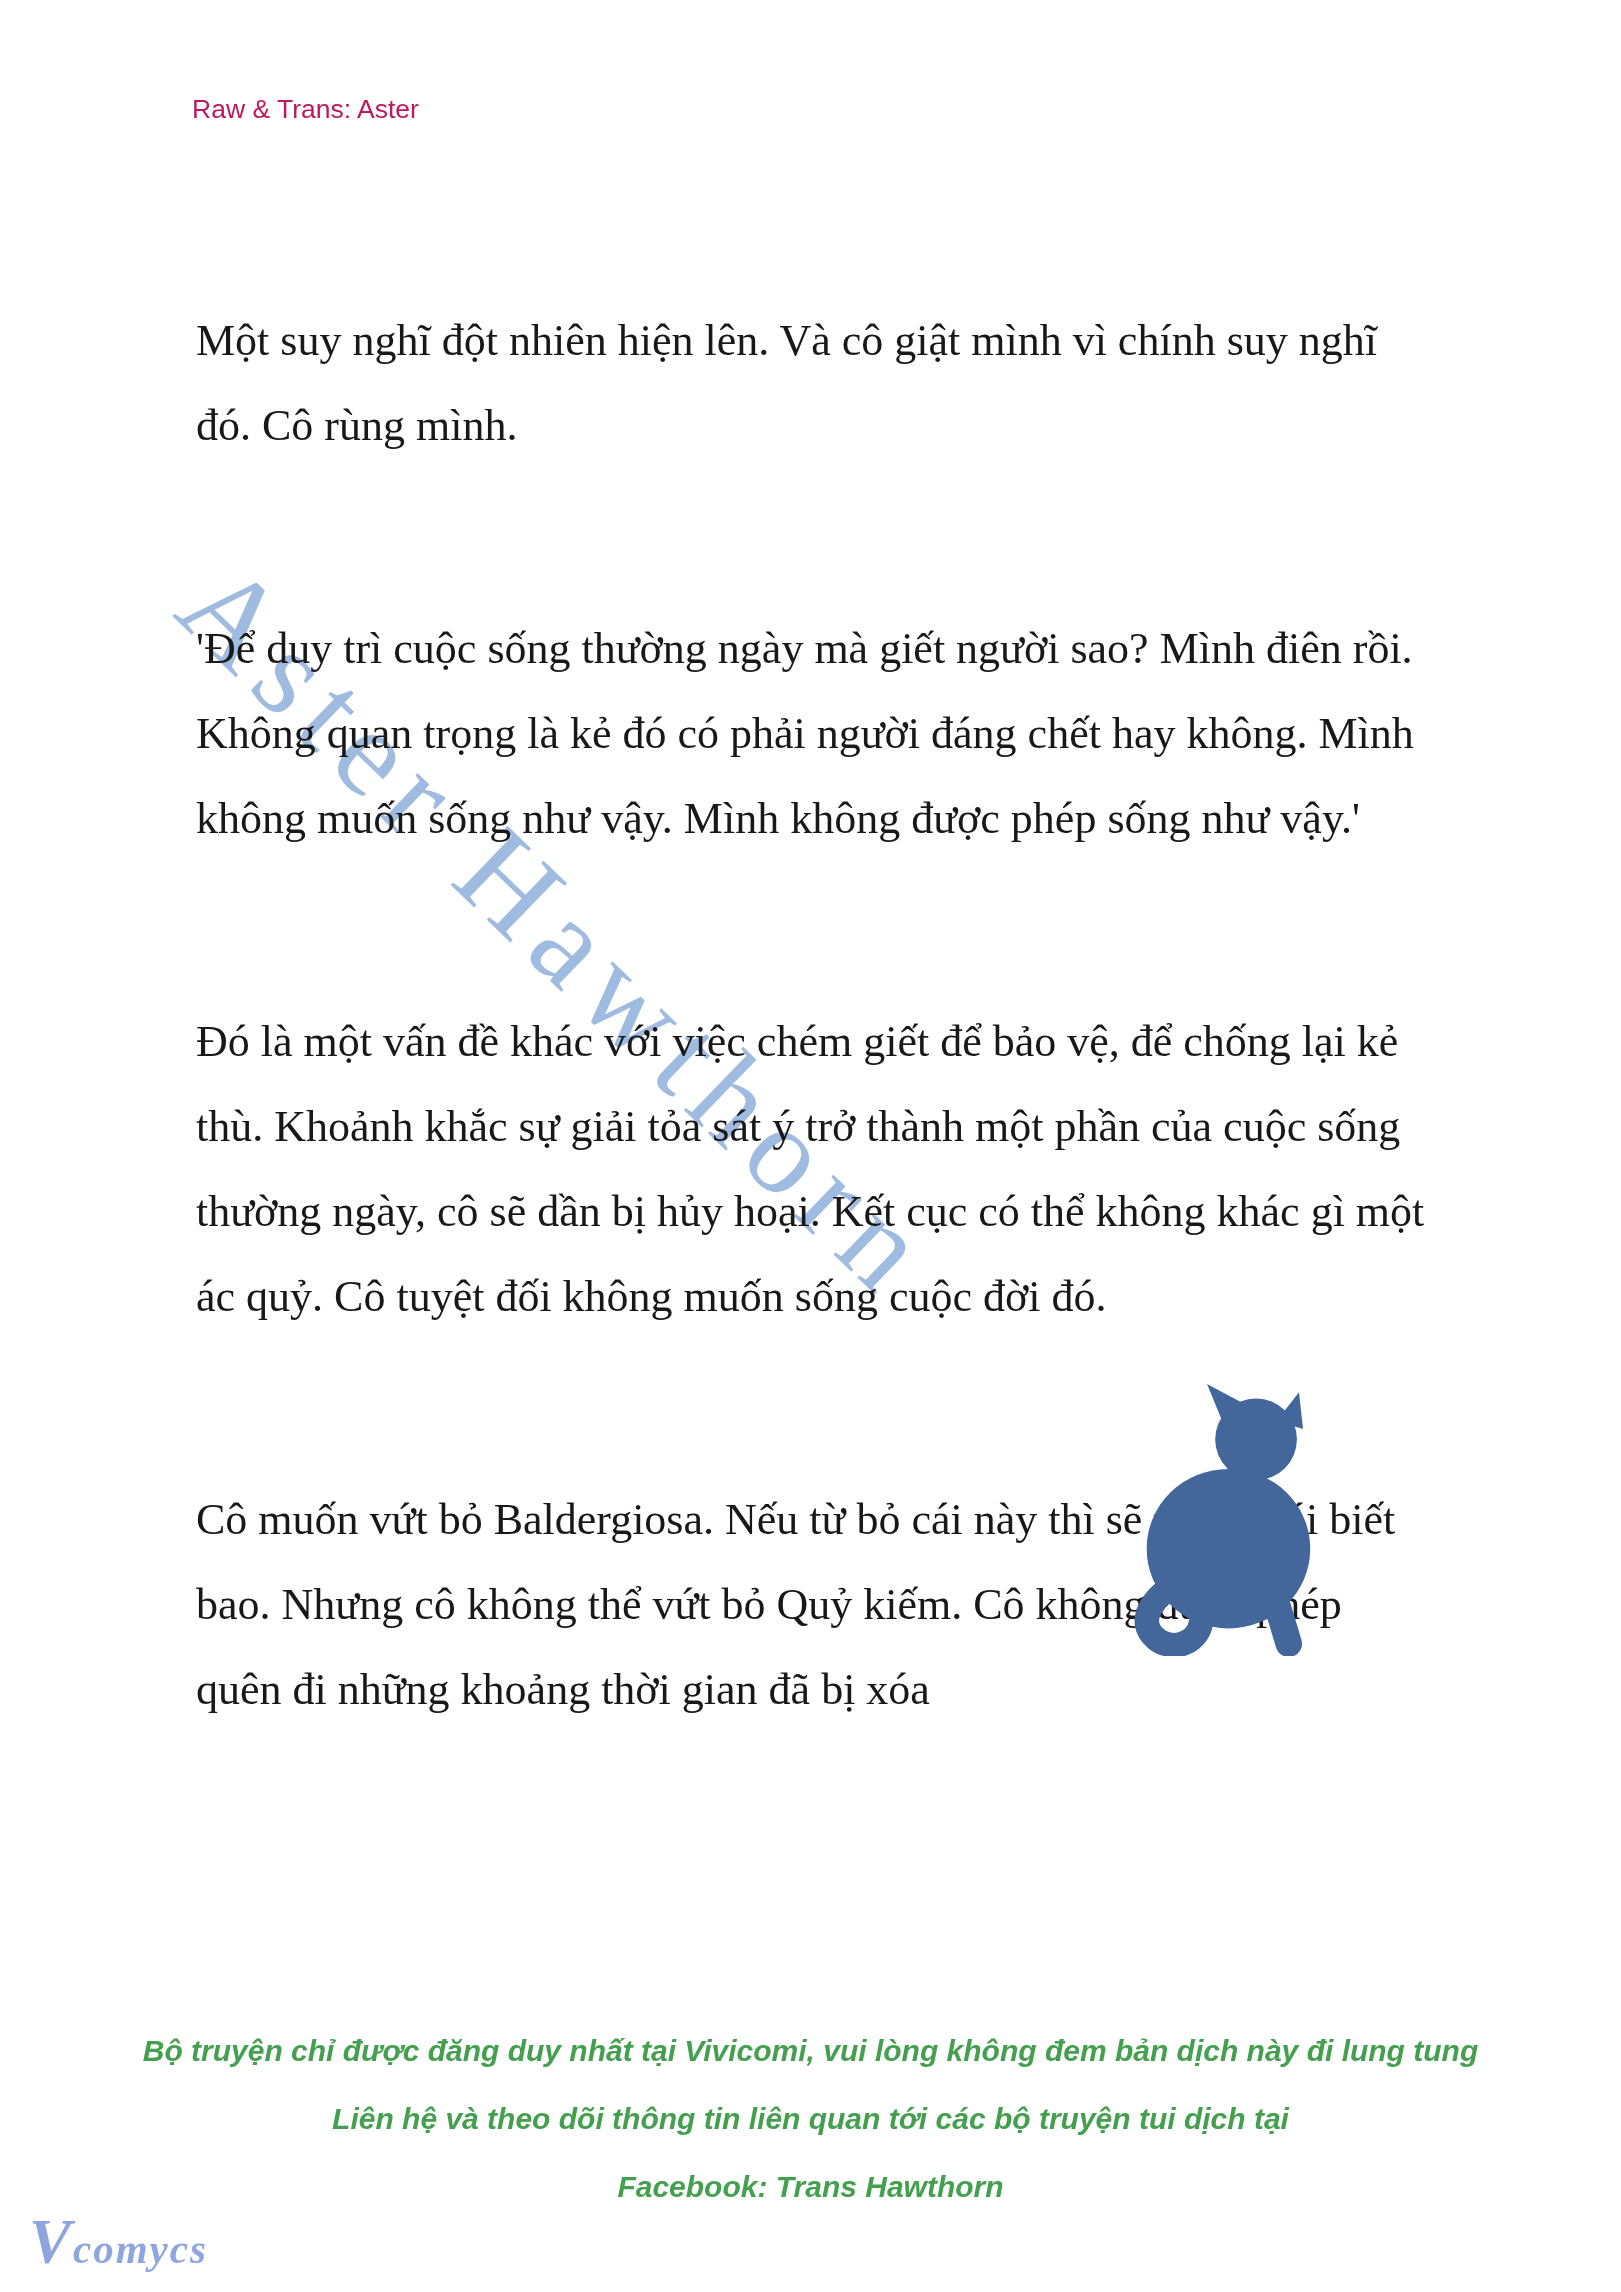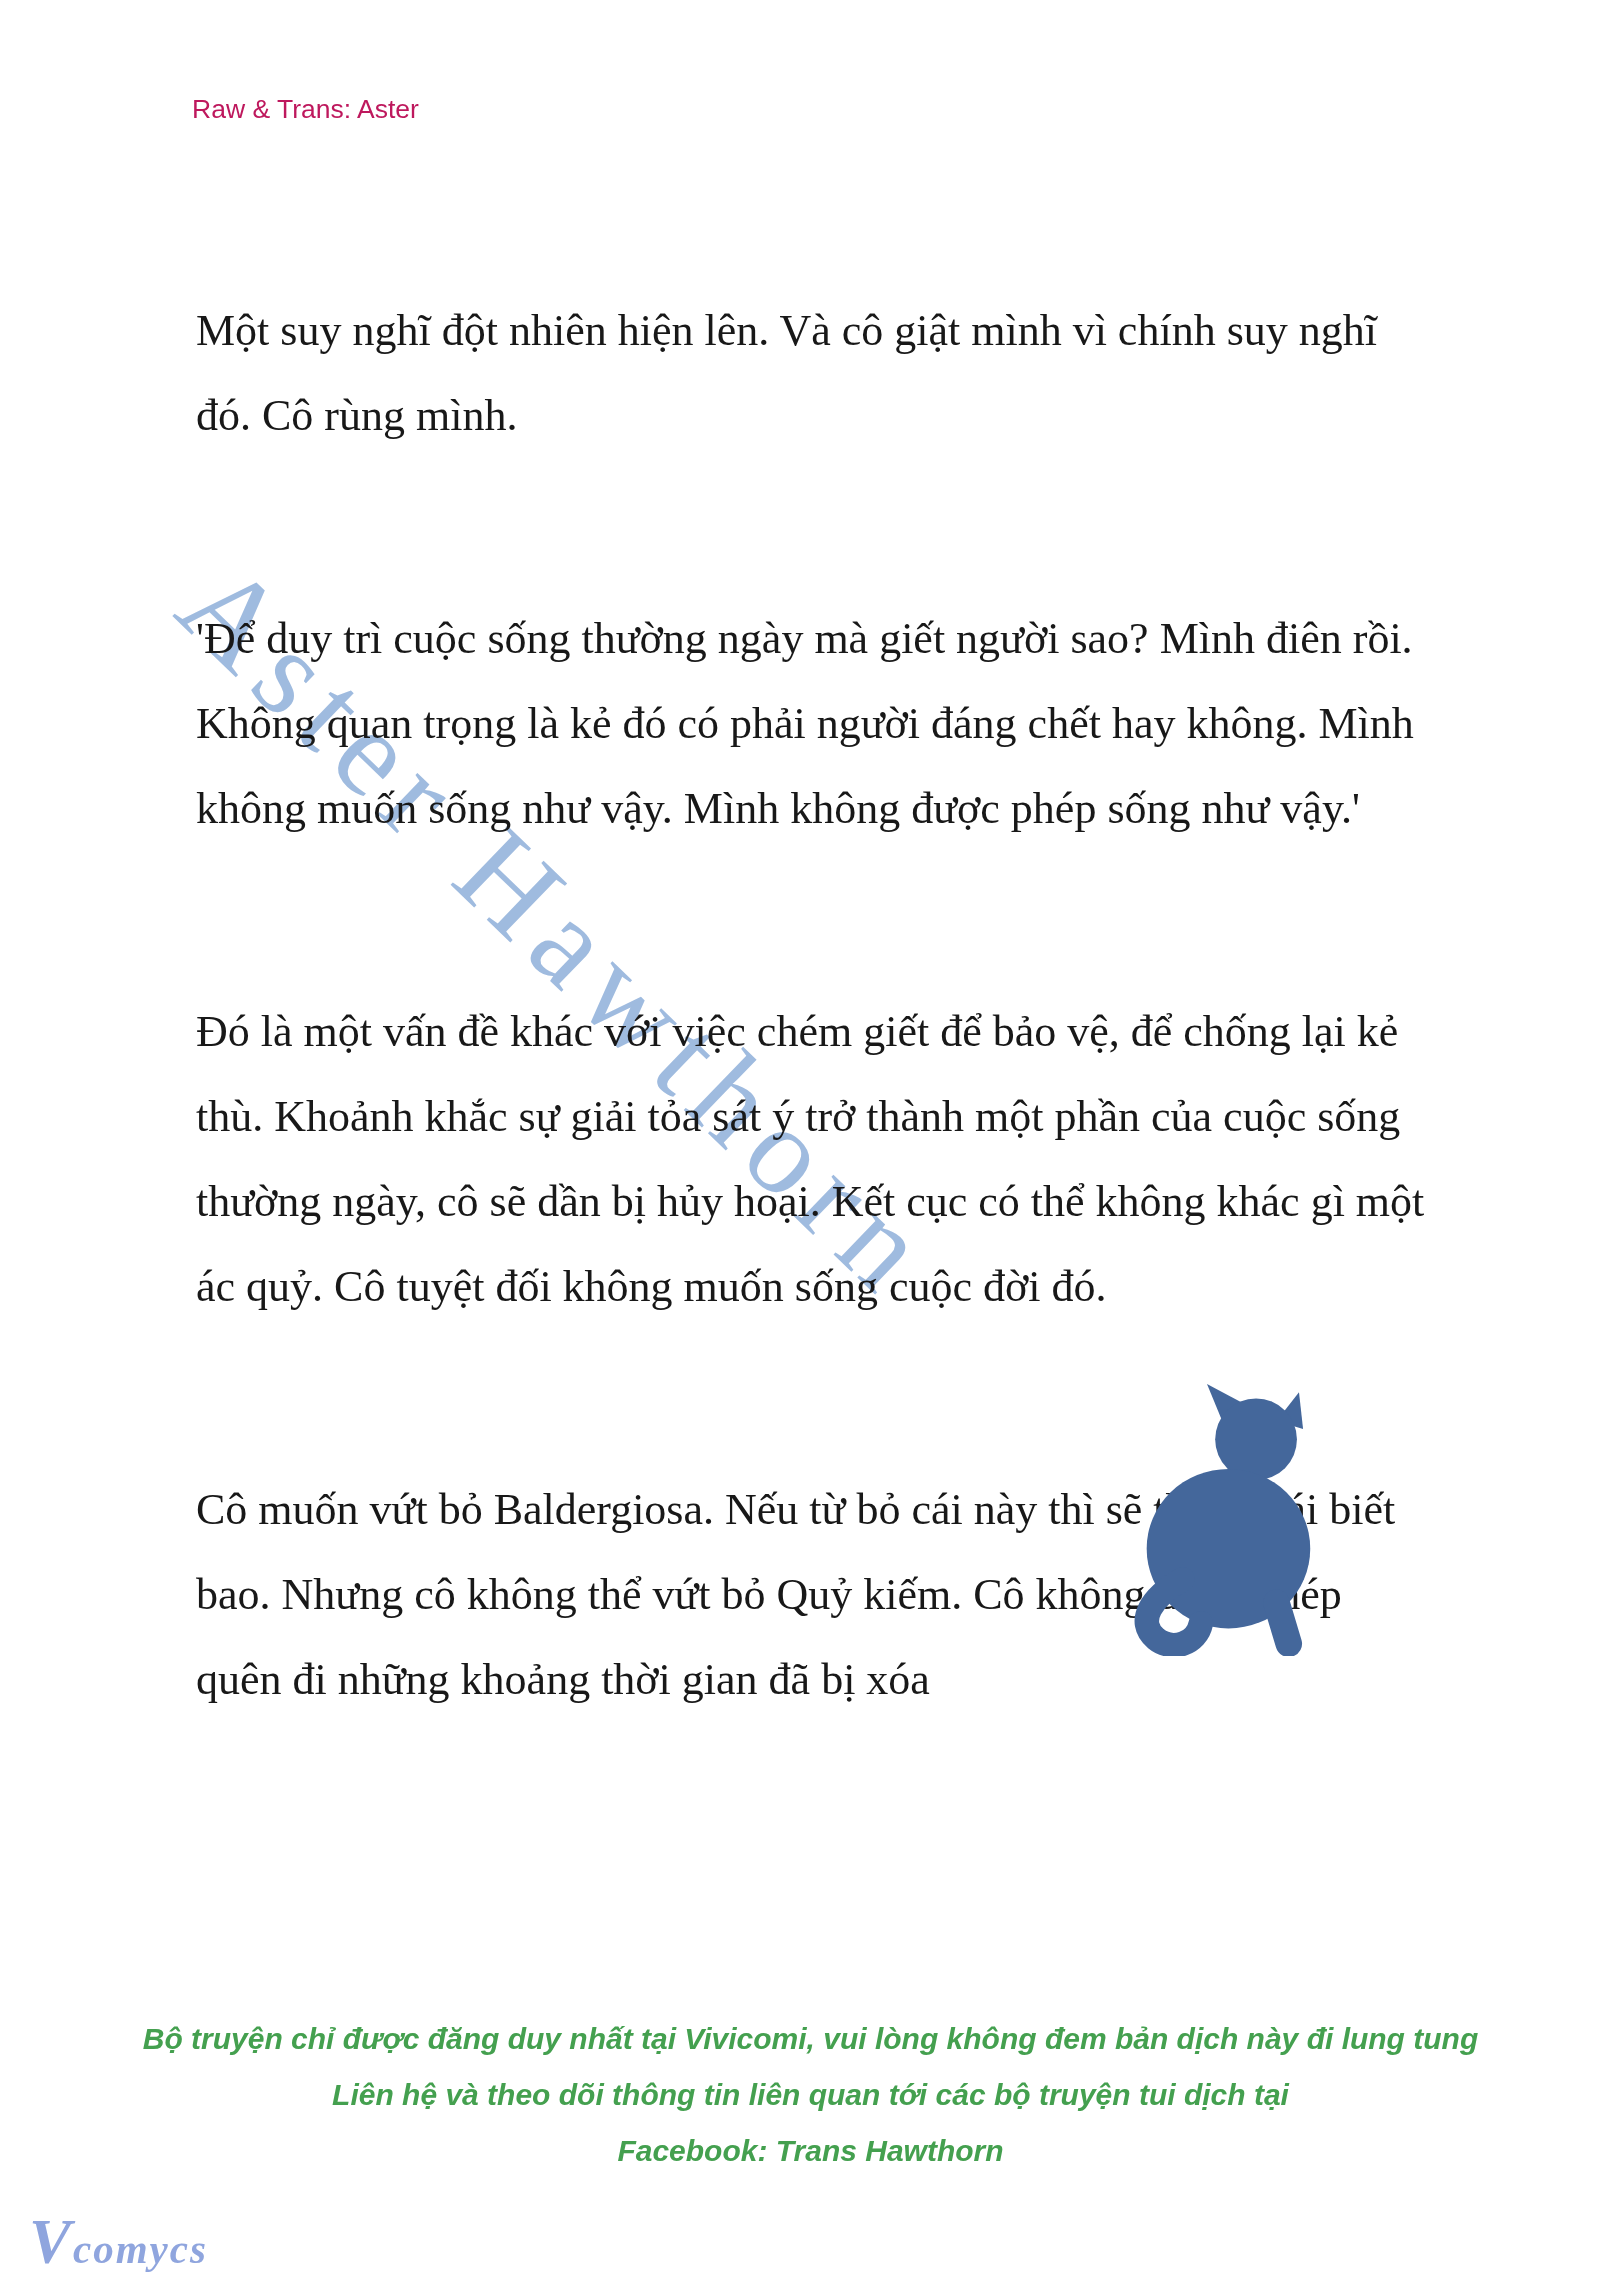--- a/index.html
+++ b/index.html
@@ -34,21 +34,21 @@
     letter-spacing: 13.7px;
     color: rgba(132, 168, 214, 0.78);
     white-space: nowrap;
     transform: rotate(44deg);
     transform-origin: left top;
     z-index: 1;
     pointer-events: none;
   }
   .content {
     position: absolute;
-    top: 288px;
+    top: 298px;
     left: 196px;
     width: 1233px;
     z-index: 2;
   }
   .content p {
     margin: 0 0 138px 0;
     font-size: 44px;
     line-height: 85px;
     color: #181818;
     text-align: left;
@@ -69,21 +69,21 @@
     text-align: center;
     font-family: "Liberation Sans", sans-serif;
     font-weight: bold;
     font-style: italic;
     font-size: 30px;
     line-height: 52px;
     color: #44a04f;
     z-index: 3;
   }
   .footer div {
-    margin: 4px;
+    margin: 16px;
     text-align: center;
   }
   .vcomycs-logo {
     position: absolute;
     left: 29px;
     bottom: 13.7px;
     font-family: "Liberation Serif", serif;
     font-style: italic;
     font-weight: bold;
     font-size: 41px;

